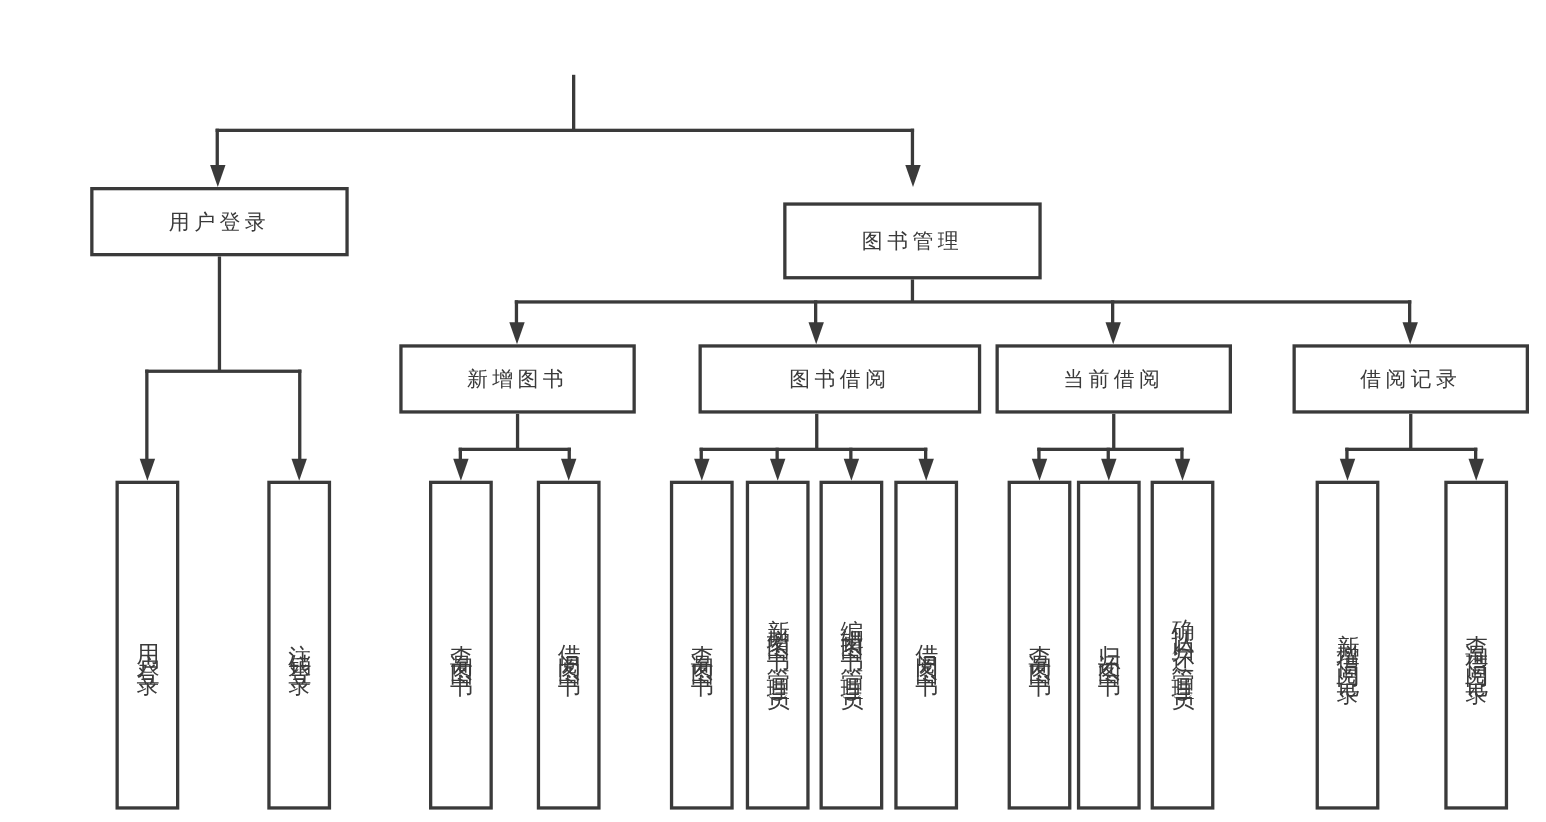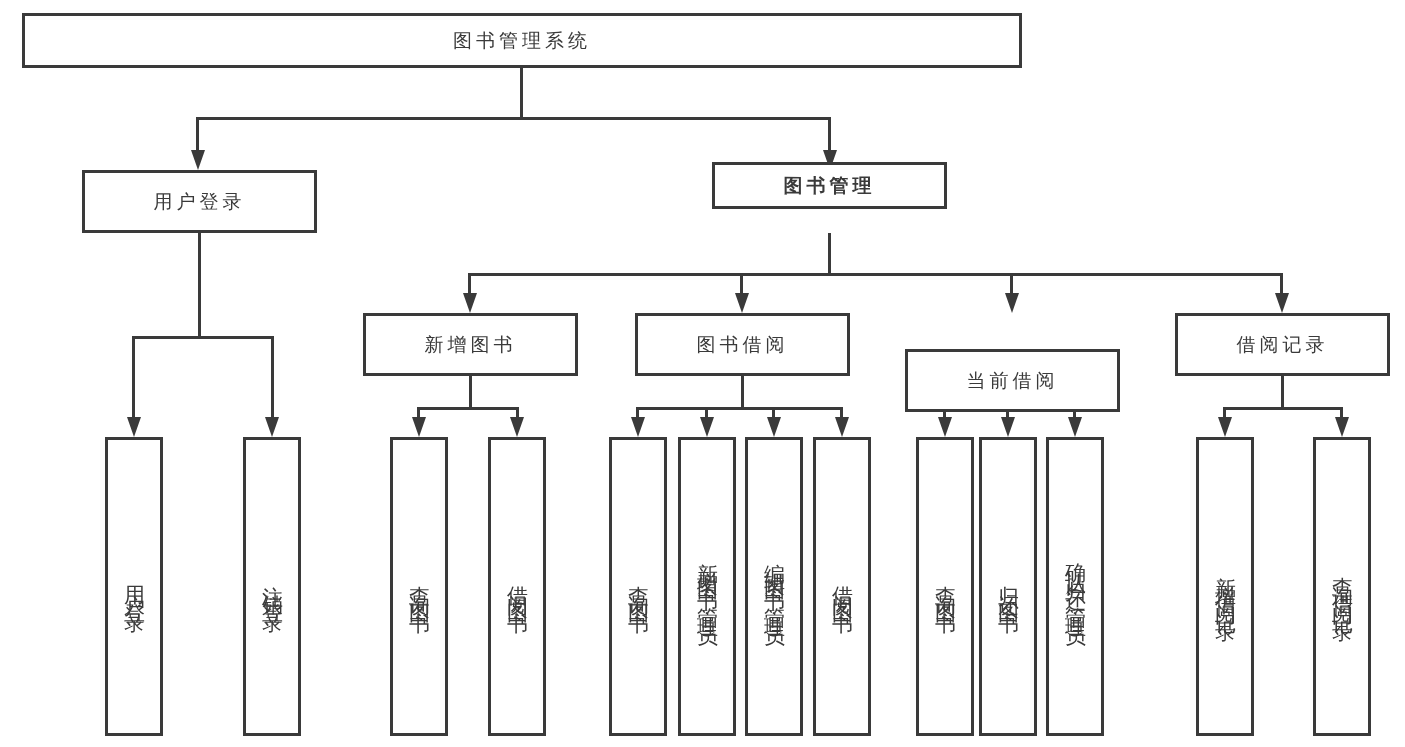--- a/index.html
+++ b/index.html
@@ -53,41 +53,38 @@
     color:#c6c6c6;
     z-index:3;
     white-space:nowrap;
   }
 </style>
 </head>
 <body>
 
 <div id="canvas">
 
-  <div class="box" style="left:22px;top:13px;width:1000px;height:55px;">
-    <span>图书管理系统</span>
-  </div>
 
   <div class="box" style="left:82px;top:170px;width:235px;height:63px;">
     <span>用户登录</span>
   </div>
 
-  <div class="box" style="left:712px;top:162px;width:235px;height:47px;font-weight:bold;">
+  <div class="box" style="left:712px;top:184px;width:235px;height:70px;">
     <span>图书管理</span>
   </div>
 
   <div class="box" style="left:363px;top:313px;width:215px;height:63px;">
     <span>新增图书</span>
   </div>
 
-  <div class="box" style="left:635px;top:313px;width:215px;height:63px;">
+  <div class="box" style="left:635px;top:313px;width:257px;height:63px;">
     <span>图书借阅</span>
   </div>
 
-  <div class="box" style="left:905px;top:313px;width:215px;height:63px;margin-top:36px;">
+  <div class="box" style="left:905px;top:313px;width:215px;height:63px;">
     <span>当前借阅</span>
   </div>
 
   <div class="box" style="left:1175px;top:313px;width:215px;height:63px;">
     <span>借阅记录</span>
   </div>
 
   <div class="box leaf" style="left:105px;top:437px;width:58px;height:299px;">
     <span class="vtext">用户登录</span>
   </div>

